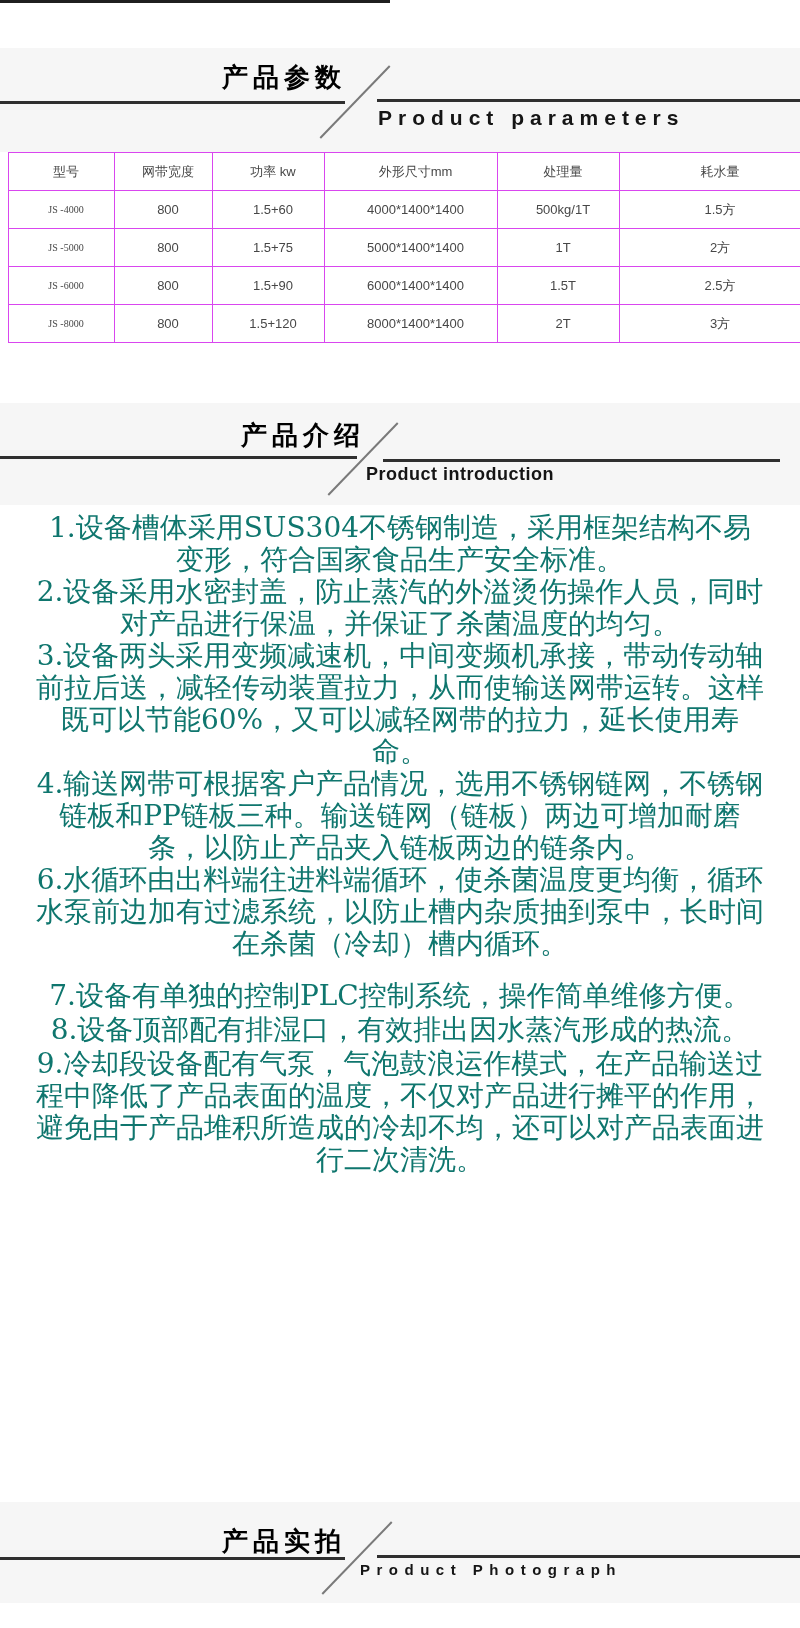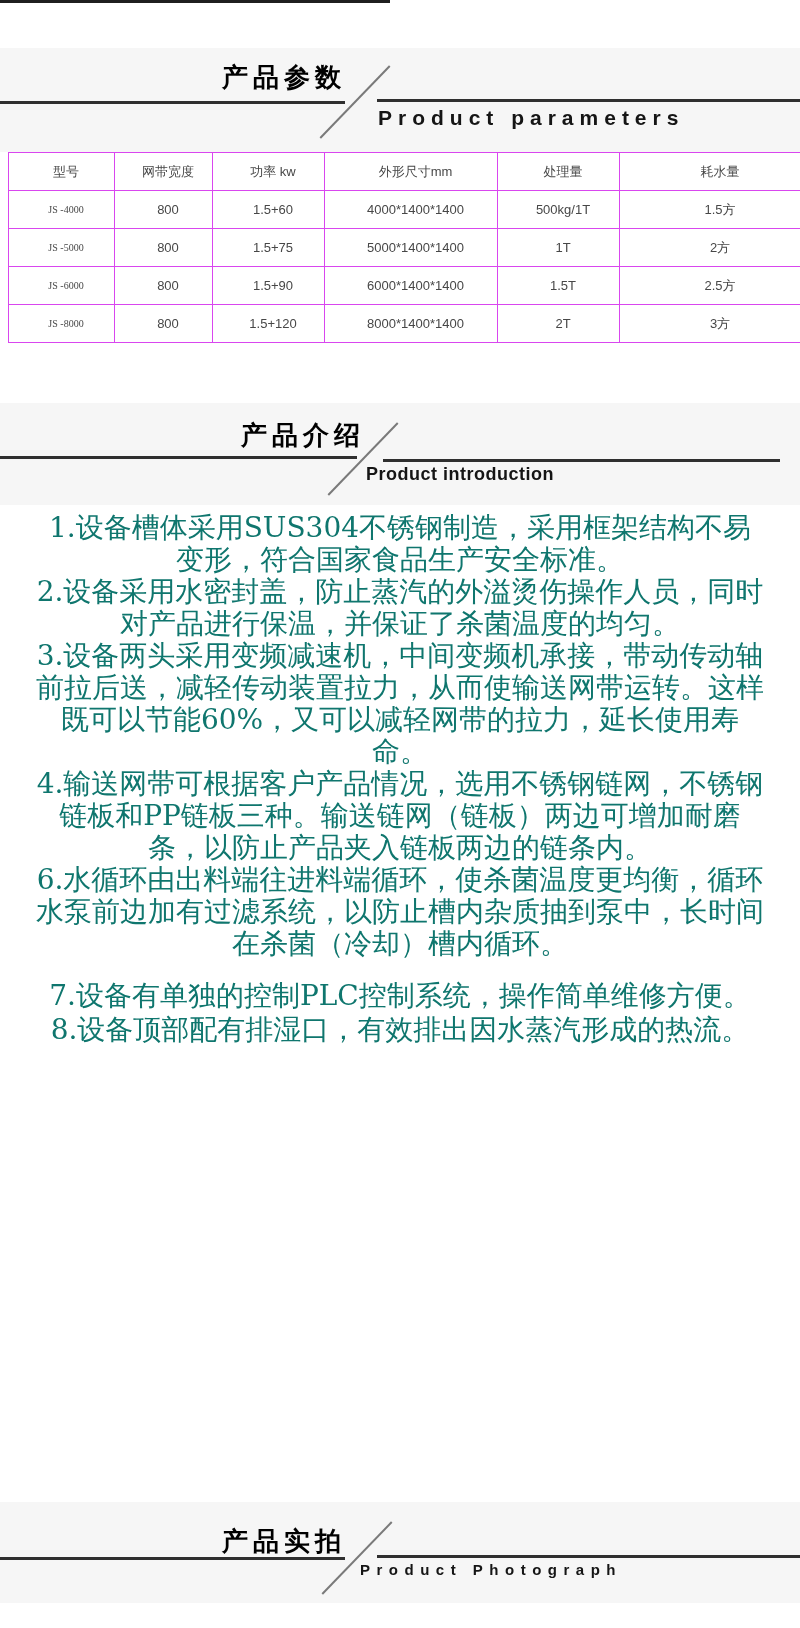--- a/index.html
+++ b/index.html
@@ -146,20 +146,21 @@
   </section>
 
   <div class="intro">
     <p>1.设备槽体采用SUS304不锈钢制造，采用框架结构不易变形，符合国家食品生产安全标准。</p>
     <p>2.设备采用水密封盖，防止蒸汽的外溢烫伤操作人员，同时对产品进行保温，并保证了杀菌温度的均匀。</p>
     <p>3.设备两头采用变频减速机，中间变频机承接，带动传动轴前拉后送，减轻传动装置拉力，从而使输送网带运转。这样既可以节能60%，又可以减轻网带的拉力，延长使用寿命。</p>
     <p>4.输送网带可根据客户产品情况，选用不锈钢链网，不锈钢链板和PP链板三种。输送链网（链板）两边可增加耐磨条，以防止产品夹入链板两边的链条内。</p>
     <p>6.水循环由出料端往进料端循环，使杀菌温度更均衡，循环水泵前边加有过滤系统，以防止槽内杂质抽到泵中，长时间在杀菌（冷却）槽内循环。</p>
     <p class="gap-s">7.设备有单独的控制PLC控制系统，操作简单维修方便。</p>
     <p class="gap-m">8.设备顶部配有排湿口，有效排出因水蒸汽形成的热流。</p>
+    <p class="gap-m">9.冷却段设备配有气泵，气泡鼓浪运作模式，在产品输送过程中降低了产品表面的温度，不仅对产品进行摊平的作用，避免由于产品堆积所造成的冷却不均，还可以对产品表面进行二次清洗。</p>
   </div>
 
   <section class="band" id="band-photo">
     <h2 class="zh">产品实拍</h2>
     <div class="hl hl-l"></div>
     <div class="slash"></div>
     <div class="hl hl-r"></div>
     <div class="en">Product Photograph</div>
   </section>
 

